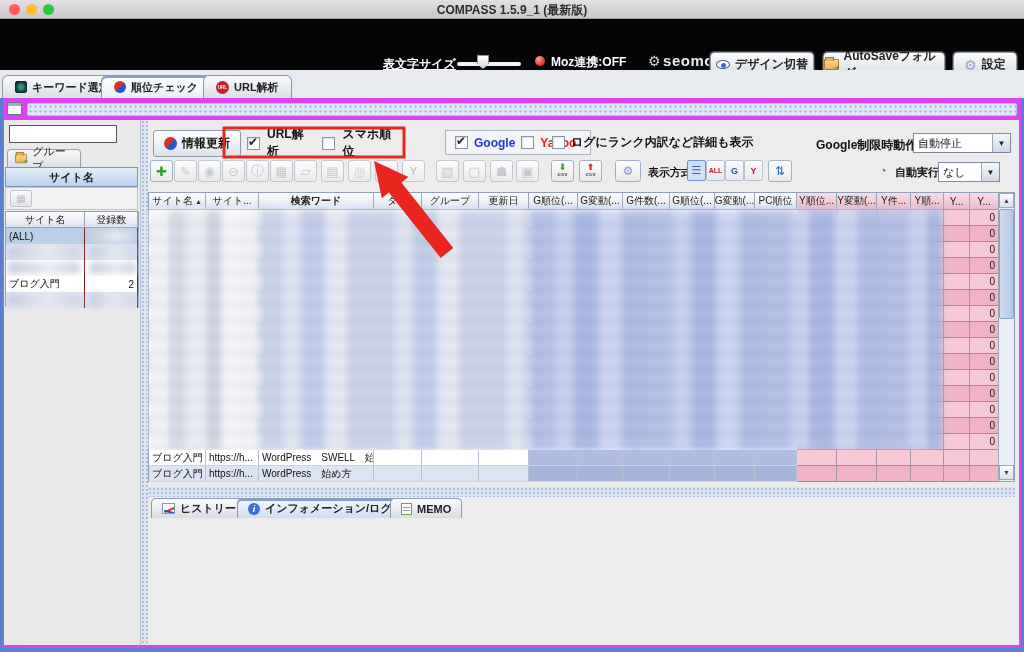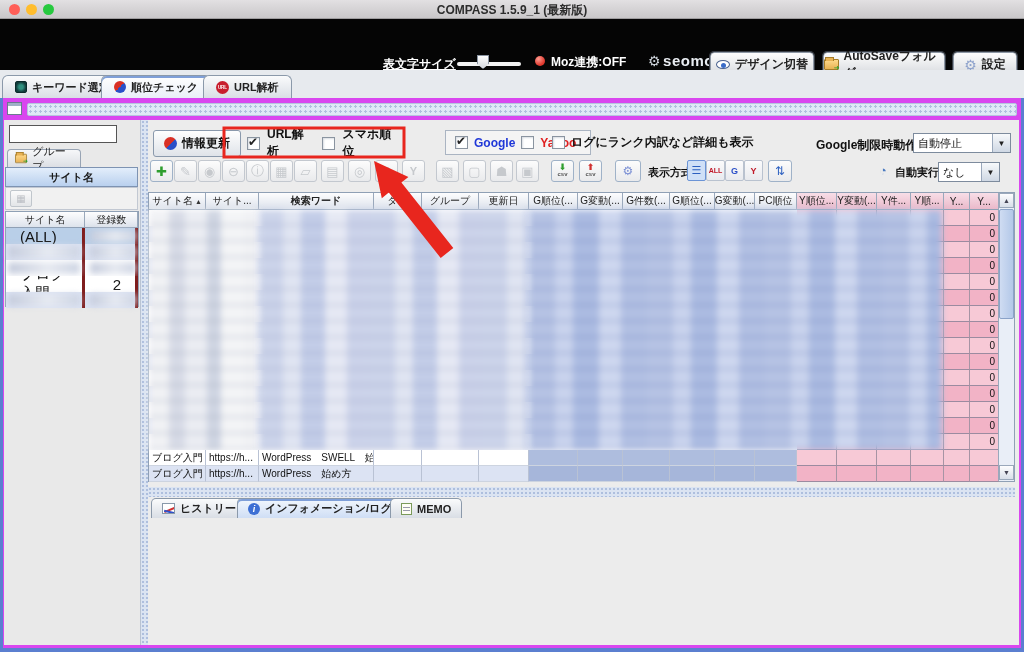--- a/index.html
+++ b/index.html
@@ -80,21 +80,21 @@
   .side-tab-site { position:absolute; left:1px; top:47px; width:133px; height:20px; display:flex; align-items:center; justify-content:center;
     background:linear-gradient(#e3eefb,#b9d0ee); border:1px solid #7e93b2; font-size:11px; font-weight:bold; color:#1a1a1a; }
   .side-strip { position:absolute; left:1px; top:67px; width:133px; height:23px; background:#f1f1f1; border:1px solid #c2c8d2; }
   .grid-btn { position:absolute; left:4px; top:2px; width:22px; height:17px; background:linear-gradient(#fbfbfb,#e3e5e8);
     border:1px solid #c0c6cc; border-radius:2px; color:#b9bcc2; font-size:10px; text-align:center; line-height:16px; }
   .side-table { position:absolute; left:1px; top:91px; width:134px; height:96px; background:#fff; border:1px solid #8fa0b5; }
   .side-hrow { display:flex; height:16px; }
   .side-hcell { background:linear-gradient(#fdfdfe,#dde3ec); border-right:1px solid #9aa8bb; border-bottom:1px solid #8fa0b5;
     font-size:10px; color:#222; display:flex; align-items:center; justify-content:center; }
   .side-row { display:flex; height:16px; position:relative; }
-  .side-cell { font-size:15px; color:#111; padding:0 14px; display:flex; align-items:center; overflow:hidden; border-right:3px solid #7f1d1d; }
+  .side-cell { font-size:10px; color:#111; padding:0 3px; display:flex; align-items:center; overflow:hidden; border-right:1px solid #7f1d1d; }
   .side-cell.num { justify-content:flex-end; }
 
   .blurpatch { position:absolute; filter:blur(3px); background:linear-gradient(90deg,#c4cbdc,#e7eaf1 55%,#cdd4e3); border-radius:2px; }
 
   .vsplit { position:absolute; left:138px; top:22px; width:7px; height:525px; background:#dbe4f2;
     background-image:radial-gradient(circle,#aebfde 1px,transparent 1.2px); background-size:4px 4px; }
 
   
   .mainpanel { position:absolute; left:145px; top:22px; width:871px; height:525px; background:#ececec; }
 

